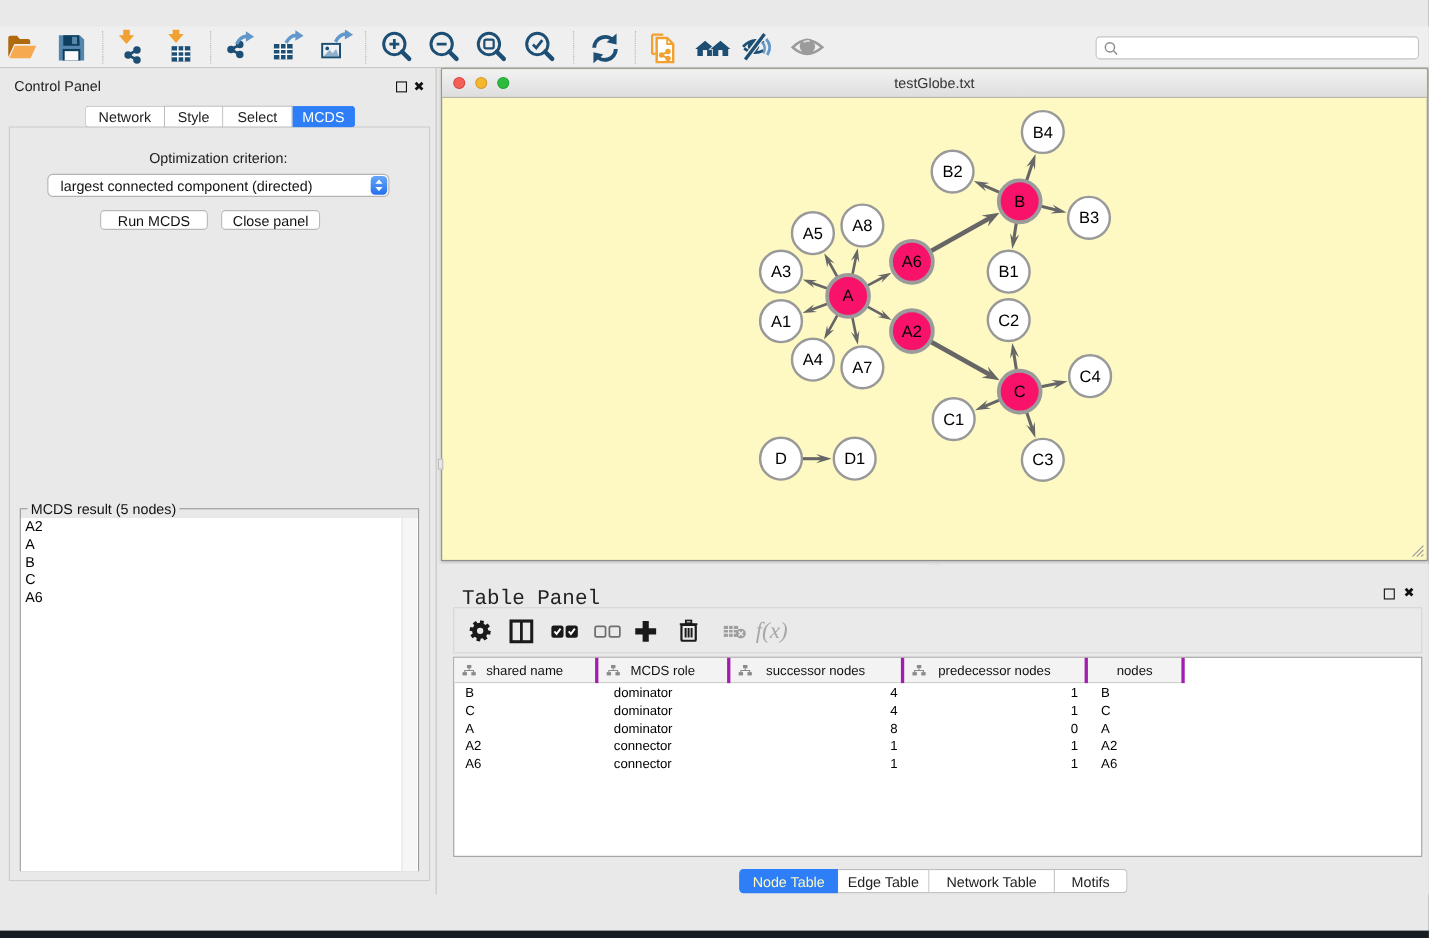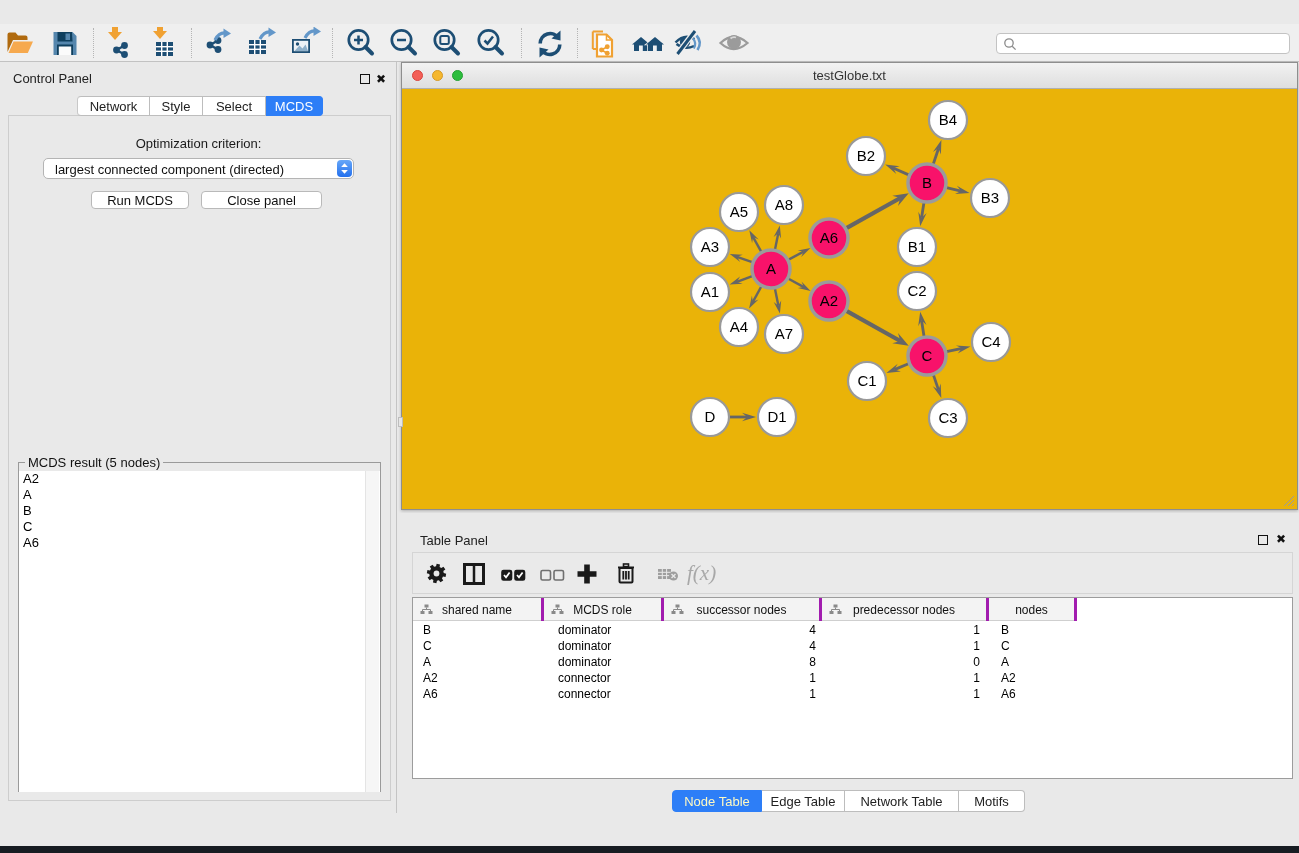--- a/index.html
+++ b/index.html
@@ -49,29 +49,29 @@
 .fieldset { position:absolute; left:18px; top:400px; width:363px; height:330px;
   border:1px solid #9a9a9a; }
 .fs-legend { position:absolute; left:6px; top:-8px; background:#e9e9e9; padding:0 3px;
   font-size:13px; color:#111; }
 .fs-list { position:absolute; left:0px; top:8px; width:361px; height:321px; background:#fff;
   font-size:13px; color:#000; }
 .fs-list div.it { padding-left:4px; height:16px; line-height:16px; }
 .fs-scroll { position:absolute; right:1px; top:0; width:14px; height:100%; background:#f6f6f6; border-left:1px solid #e4e4e4; }
 
 .netwin { position:absolute; left:401px; top:62px; width:897px; height:448px;
-  background:#eab308; border:1px solid #8e8e8e; box-shadow:0 1px 3px rgba(0,0,0,.25); }
+  background:#fef9c3; border:1px solid #8e8e8e; box-shadow:0 1px 3px rgba(0,0,0,.25); }
 .net-tbar { position:absolute; left:0; top:0; width:100%; height:26px;
   background:linear-gradient(#f2f2f2,#dedede); border-bottom:1px solid #b0b0b0; }
 .ntl { position:absolute; top:7px; width:11px; height:11px; border-radius:50%; }
 .net-title { position:absolute; top:5px; left:0; width:100%; text-align:center; font-size:13px; color:#333; }
 .netsvg { position:absolute; left:0; top:27px; }
 
 .tpanel { position:absolute; left:398px; top:513px; width:901px; height:300px; background:#e9e9e9; }
-.tp-head { position:absolute; left:22px; top:20px; font-size:13px; color:#222; }
+.tp-head { position:absolute; left:22px; top:20px; font-size:19px; color:#222;font-family:Liberation Mono, monospace; }
 .tp-toolbar { position:absolute; left:14px; top:39px; width:881px; height:42px;
   background:#eaeaea; border:1px solid #d5d5d5; }
 .tbl { position:absolute; left:14px; top:84px; width:881px; height:182px; background:#fff;
   border:1px solid #9c9c9c; font-size:12px; }
 .tbl-head { position:absolute; left:0; top:0; height:23px; background:#f3f3f3;
   border-bottom:1px solid #cfcfcf; color:#111; }
 .th { position:absolute; top:0; height:23px; border-right:3px solid #a21caf; }
 .th .tht { position:absolute; top:5px; left:0; width:100%; text-align:center; }
 .th .thi { position:absolute; left:7px; top:6px; }
 .row { position:absolute; height:16px; }
@@ -239,21 +239,21 @@
     </div>
     <div class="opt-label">Optimization criterion:</div>
     <div class="dropdown">
         <span class="dtext">largest connected component (directed)</span>
       <span class="stepper"><svg width="15" height="17" viewBox="0 0 15 17">
             <path d="M4.2 7 L7.5 3.2 L10.8 7 Z" fill="#fff"></path>
             <path d="M4.2 10 L7.5 13.8 L10.8 10 Z" fill="#fff"></path>
           </svg></span>
     </div>
     <div class="btn" style="left:91px; width:98px;">Run MCDS</div>
-    <div class="btn" style="left:201px; width:121px;">Close panel</div>
+    <div class="btn" style="left:201px; width:90px;">Close panel</div>
     <div class="fieldset">
       <div class="fs-legend">MCDS result (5 nodes)</div>
       <div class="fs-list">
         <div class="it">A2</div>
           <div class="it">A</div>
           <div class="it">B</div>
           <div class="it">C</div>
           <div class="it">A6</div>
         <div class="fs-scroll"></div>
       </div>

